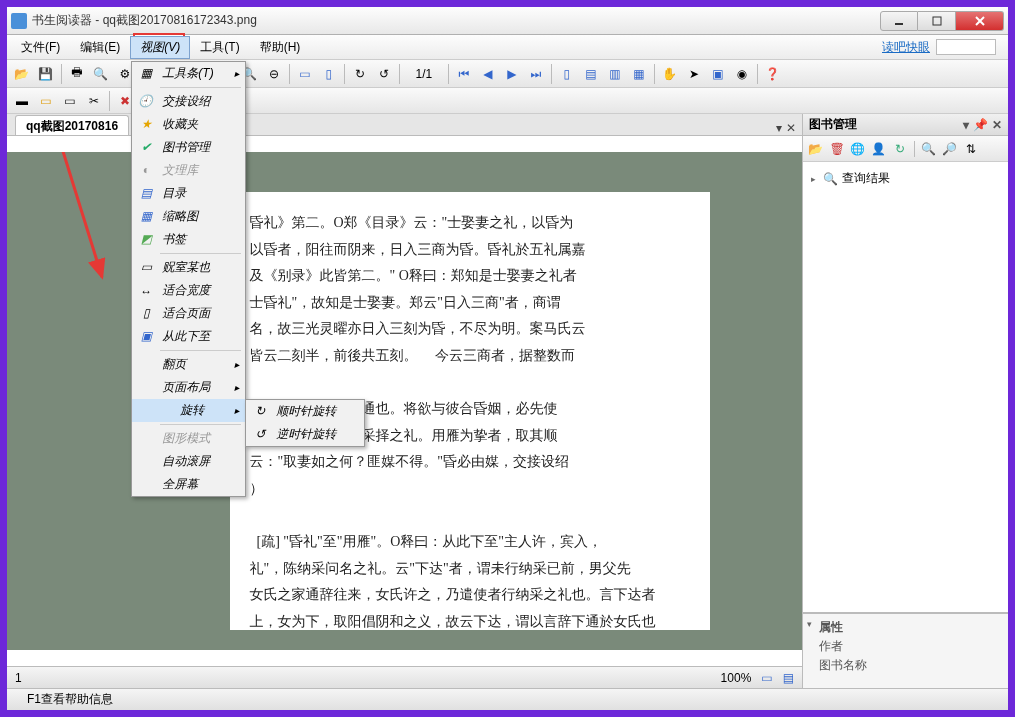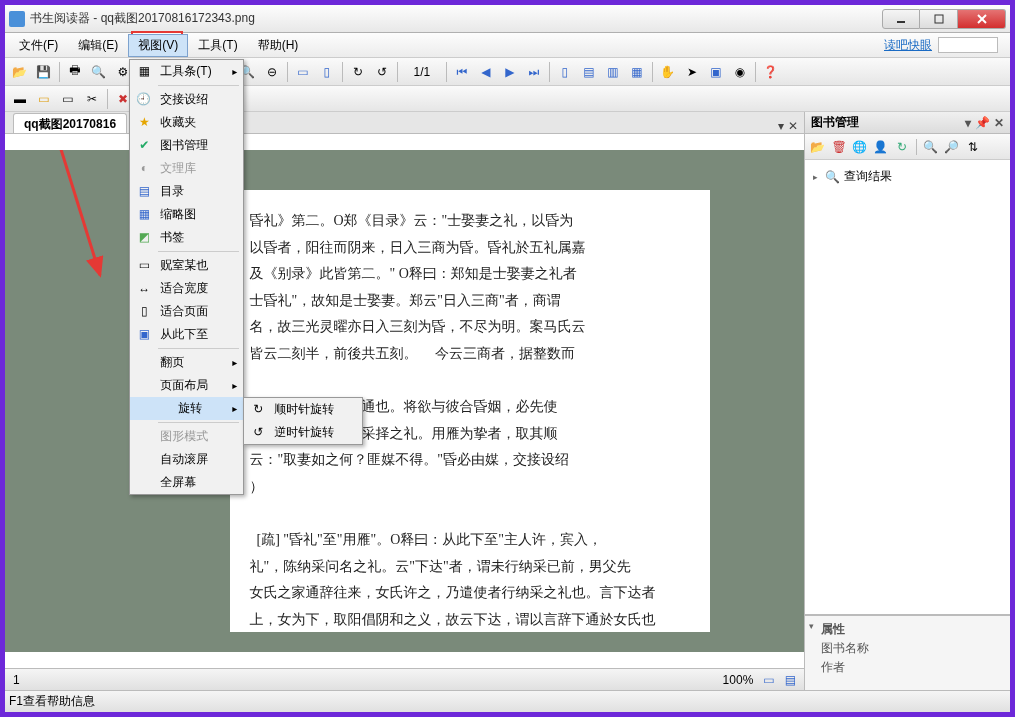--- a/index.html
+++ b/index.html
@@ -1,36 +1,36 @@
 <!DOCTYPE html>
 <html><head>
 <meta charset="utf-8">
 <style>
 * { margin:0; padding:0; box-sizing:border-box; font-family:"Microsoft YaHei","SimSun",sans-serif; font-size:12px; }
 body { background:#f0f0f0; overflow:hidden; }
-.window { width:1015px; height:717px; display:flex; flex-direction:column; background:#fff; border:5px solid #6d28d9; }
+.window { width:1015px; height:717px; display:flex; flex-direction:column; background:#fff; border:7px solid #6d28d9; }
 .titlebar { height:28px; background:linear-gradient(#fdfdfd,#e8e8e8); display:flex; align-items:center; padding:0 4px; border-bottom:1px solid #b0b0b0; }
 .titlebar-icon { width:16px; height:16px; background:#4a90d9; border-radius:2px; margin-right:5px; }
 .title-text { flex:1; color:#333; }
 .winbtns { display:flex; gap:0; }
 .winbtn { width:38px; height:20px; display:flex; align-items:center; justify-content:center; background:linear-gradient(#f5f5f5,#ddd); border:1px solid #aaa; border-left:none; }
 .winbtn:first-child { border-left:1px solid #aaa; border-radius:3px 0 0 3px;}
 .winbtn.close { background:linear-gradient(#e57373,#d32f2f); color:#fff; width:48px; border-radius:0 3px 3px 0;}
 .menubar { height:25px; background:linear-gradient(#fdfdfd,#ececec); display:flex; align-items:center; padding:0 4px; border-bottom:1px solid #ccc; }
 .menuitem { padding:3px 10px; cursor:default; position:relative; }
 .menuitem.active { background:#cde3f8; border:1px solid #7da2ce; padding:2px 9px; }
 .menubar-right { margin-left:auto; display:flex; align-items:center; gap:6px; padding-right:8px; }
 .menubar-right a { color:#1a6bc4; text-decoration:underline; }
 .search-deco { width:60px; height:16px; background:#fff; border:1px solid #bbb; }
 .toolbar { height:28px; background:linear-gradient(#fafafa,#e6e6e6); display:flex; align-items:center; padding:2px 4px; gap:2px; border-bottom:1px solid #ccc; }
 .tb-btn { width:22px; height:22px; display:flex; align-items:center; justify-content:center; border:1px solid transparent; border-radius:2px; }
 .tb-sep { width:1px; height:20px; background:#bbb; margin:0 2px; }
 .tb-zoom { width:50px; height:18px; border:1px solid #aaa; background:#fff; font-size:11px; padding:0 2px; }
 .tb-page { width:40px; text-align:center; }
-.dropdown { position:relative; z-index:100; }
+.dropdown { position:relative; z-index:100;font-style:italic; }
 .dropdown-menu { position:absolute; top:24px; left:0; width:115px; background:#f1f1f1; border:1px solid #999; box-shadow:2px 2px 4px rgba(0,0,0,.3); }
 .dd-item { height:23px; display:flex; align-items:center; padding-left:30px; position:relative; cursor:default; }
 .dd-item.hl { background:#cde3f8;padding-left:48px; }
 .dd-item.disabled { color:#999; }
 .dd-icon { position:absolute; left:6px; width:16px; height:16px; display:flex; align-items:center; justify-content:center; }
 .dd-arrow { position:absolute; right:6px; font-size:10px; }
 .dd-sep { height:1px; background:#ccc; margin:2px 4px 2px 28px; }
 .submenu { position:absolute; left:113px; top:0; width:120px; background:#f1f1f1; border:1px solid #999; box-shadow:2px 2px 4px rgba(0,0,0,.3); }
 .content-row { flex:1; display:flex; min-height:0; }
 .doc-area { flex:1; display:flex; flex-direction:column; border-right:1px solid #bbb; min-width:0;gap:16px; }
@@ -46,21 +46,21 @@
 .side-header .tools { margin-left:auto; display:flex; gap:4px; font-size:10px; color:#555; }
 .side-toolbar { height:26px; background:linear-gradient(#fafafa,#e6e6e6); display:flex; align-items:center; gap:3px; padding:0 4px; border-bottom:1px solid #ccc; }
 .side-tb-btn { width:18px; height:18px; display:flex; align-items:center; justify-content:center; }
 .side-tree { flex:1; background:#fff; padding:6px; border-bottom:1px solid #bbb; font-size:12px; }
 .tree-item { display:flex; align-items:center; gap:4px; padding:2px 0 2px 14px; }
 .tree-icon { width:16px; height:14px; background:#f5d77a; border:1px solid #c9a227; border-radius:1px; }
 .props { height:75px; border-top:1px solid #bbb; background:#f5f5f5; padding:4px 6px; font-size:11px; color:#555; overflow:auto;}
 .props-row { display:flex; padding:1px 0; }
 .props-row .k { width:60px; }
 .expand-icon { position:absolute; left:2px; font-size:9px; color:#666; }
-.statusbar-main { height:22px; background:linear-gradient(#f5f5f5,#e0e0e0); border-top:1px solid #bbb; display:flex; align-items:center; padding:0 4px; font-size:11px; }
+.statusbar-main { height:22px; background:linear-gradient(#f5f5f5,#e0e0e0); border-top:1px solid #bbb; display:flex; align-items:center; padding:0 20px; font-size:11px; }
 .red-box { position:absolute; border:2px solid #e53935; pointer-events:none; }
 .red-arrow { position:absolute; pointer-events:none; }
 svg { display:block; }
 </style>
 </head>
 <body>
 
 <div class="window">
 
   <div class="titlebar">
@@ -390,27 +390,27 @@
           <span>🔍</span>
           <span>查询结果</span>
         </div>
       </div>
       <div class="props">
         <div class="props-row" style="position:relative;">
             <span class="expand-icon" style="left:-2px;">▾</span>
             <span class="k" style="padding-left:10px; font-weight:bold;">属性</span>
           </div>
         <div class="props-row">
+            <span class="k" style="padding-left:10px;">作者</span>
+            <span></span>
+          </div>
+        <div class="props-row">
             <span class="k" style="padding-left:10px;">图书名称</span>
             <span></span>
           </div>
-        <div class="props-row">
-            <span class="k" style="padding-left:10px;">作者</span>
-            <span></span>
-          </div>
       </div>
     </div>
 
   </div>
 
   <div class="statusbar-main">
     <span>F1查看帮助信息</span>
   </div>
 
 </div>

